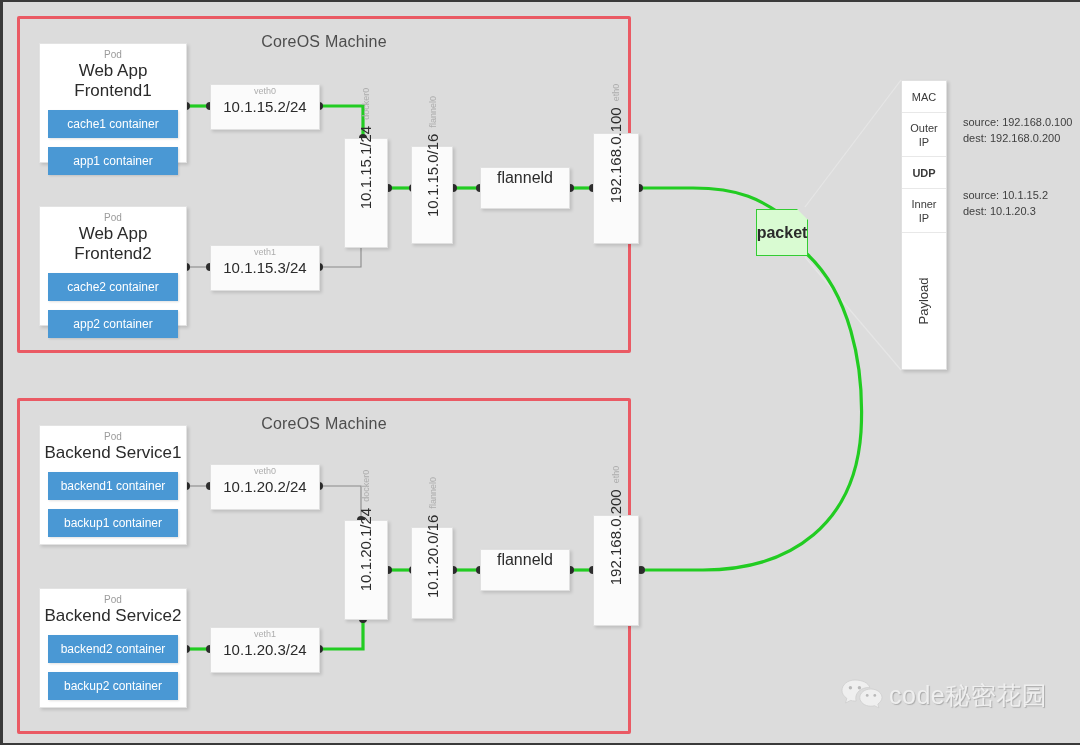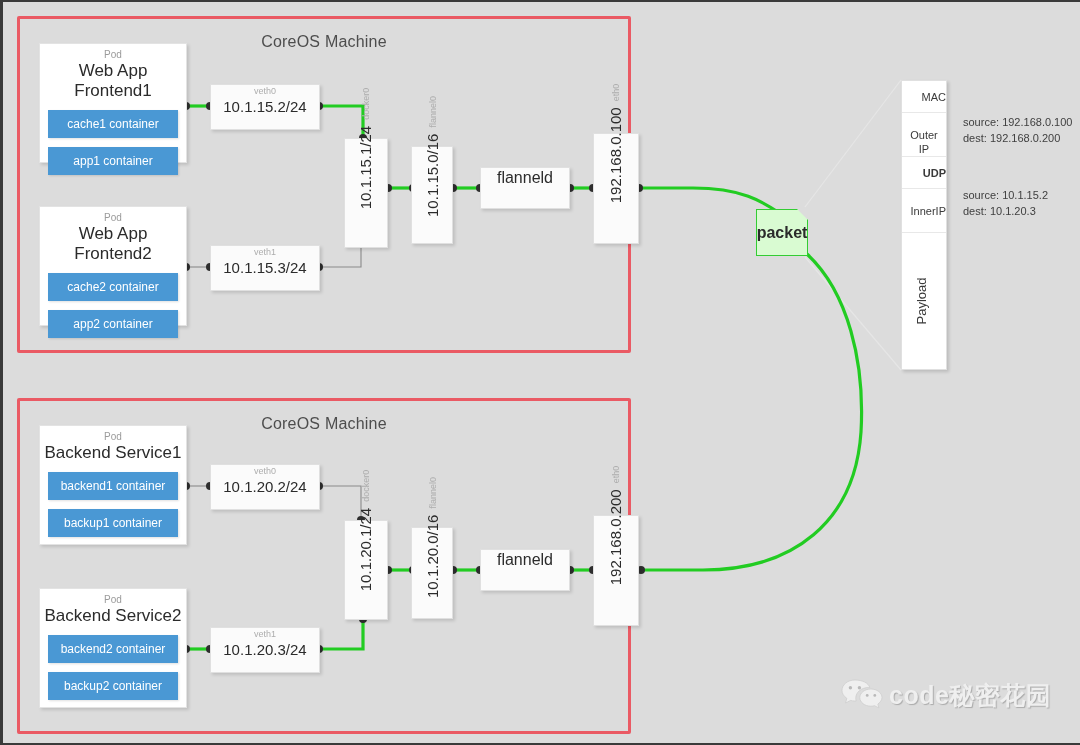--- a/index.html
+++ b/index.html
@@ -131,21 +131,21 @@
     position: absolute;
     background: #ffffff;
     border: 1px solid #e0e0e0;
     box-shadow: 2px 2px 3px rgba(0,0,0,.15);
     box-sizing: border-box;
   }
   .pkt-cell {
     border-bottom: 1px solid #e8e8e8;
     display: flex;
     align-items: center;
-    justify-content: flex-end;
+    justify-content: center;
     text-align: center;
     font-size: 11px;
     color: #3a3a3a;
     box-sizing: border-box;
     line-height: 14px;
   }
   .pkt-cell.last { border-bottom: none; }
   .pkt-cell.rot span {
     transform: rotate(-90deg);
     white-space: nowrap;
@@ -383,39 +383,39 @@
     <div class="pkt-cell" style="height:32px;">
       <span>MAC</span>
     </div>
     <div class="pkt-cell" style="height:44px; flex-direction:column;">
       <span>Outer</span>
       <span>IP</span>
     </div>
     <div class="pkt-cell" style="height:32px;font-weight:bold;">
       <span>UDP</span>
     </div>
-    <div class="pkt-cell" style="height:44px; flex-direction:row;">
+    <div class="pkt-cell" style="height:44px; flex-direction:column;">
       <span>Inner</span>
       <span>IP</span>
     </div>
     <div class="pkt-cell rot last" style="height:136px;">
       <span>Payload</span>
     </div>
   </div>
 
   <div class="pkt-annot" style="left:960px; top:112px;">
     <div>source: 192.168.0.100</div>
     <div>dest: 192.168.0.200</div>
   </div>
   <div class="pkt-annot" style="left:960px; top:185px;">
     <div>source: 10.1.15.2</div>
     <div>dest: 10.1.20.3</div>
   </div>
 
-  <div class="watermark" style="left:838px; top:676px;font-weight:bold;">
+  <div class="watermark" style="left:838px; top:676px;">
     <svg width="42" height="34" viewBox="0 0 42 34">
       <g fill="#ffffff" stroke="#bdbdbd" stroke-width="0.7">
         <path d="M14 2 C6.5 2 1 6.8 1 12.4 c0 3.2 1.9 6 4.8 7.9 L4.6 25 l5-2.6 c1.4 .4 2.9 .6 4.4 .6 .4 0 .8 0 1.2 -.05 -.3 -.9 -.45 -1.85 -.45 -2.8 0 -5.9 5.7 -10.6 12.75 -10.6 .45 0 .9 .02 1.35 .07 C27.6 5.1 21.5 2 14 2 z"></path>
         <path d="M41 19.6 C41 14.8 36 11 29.9 11 S18.8 14.8 18.8 19.6 c0 4.8 5 8.6 11.1 8.6 1.3 0 2.5 -.18 3.65 -.5 l4.3 2.2 -1 -3.8 C38.9 24.5 41 22.2 41 19.6 z"></path>
       </g>
       <g fill="#9e9e9e">
         <circle cx="9.4" cy="9.8" r="1.7"></circle>
         <circle cx="18.4" cy="9.8" r="1.7"></circle>
         <circle cx="26.2" cy="17.4" r="1.4"></circle>
         <circle cx="33.8" cy="17.4" r="1.4"></circle>

